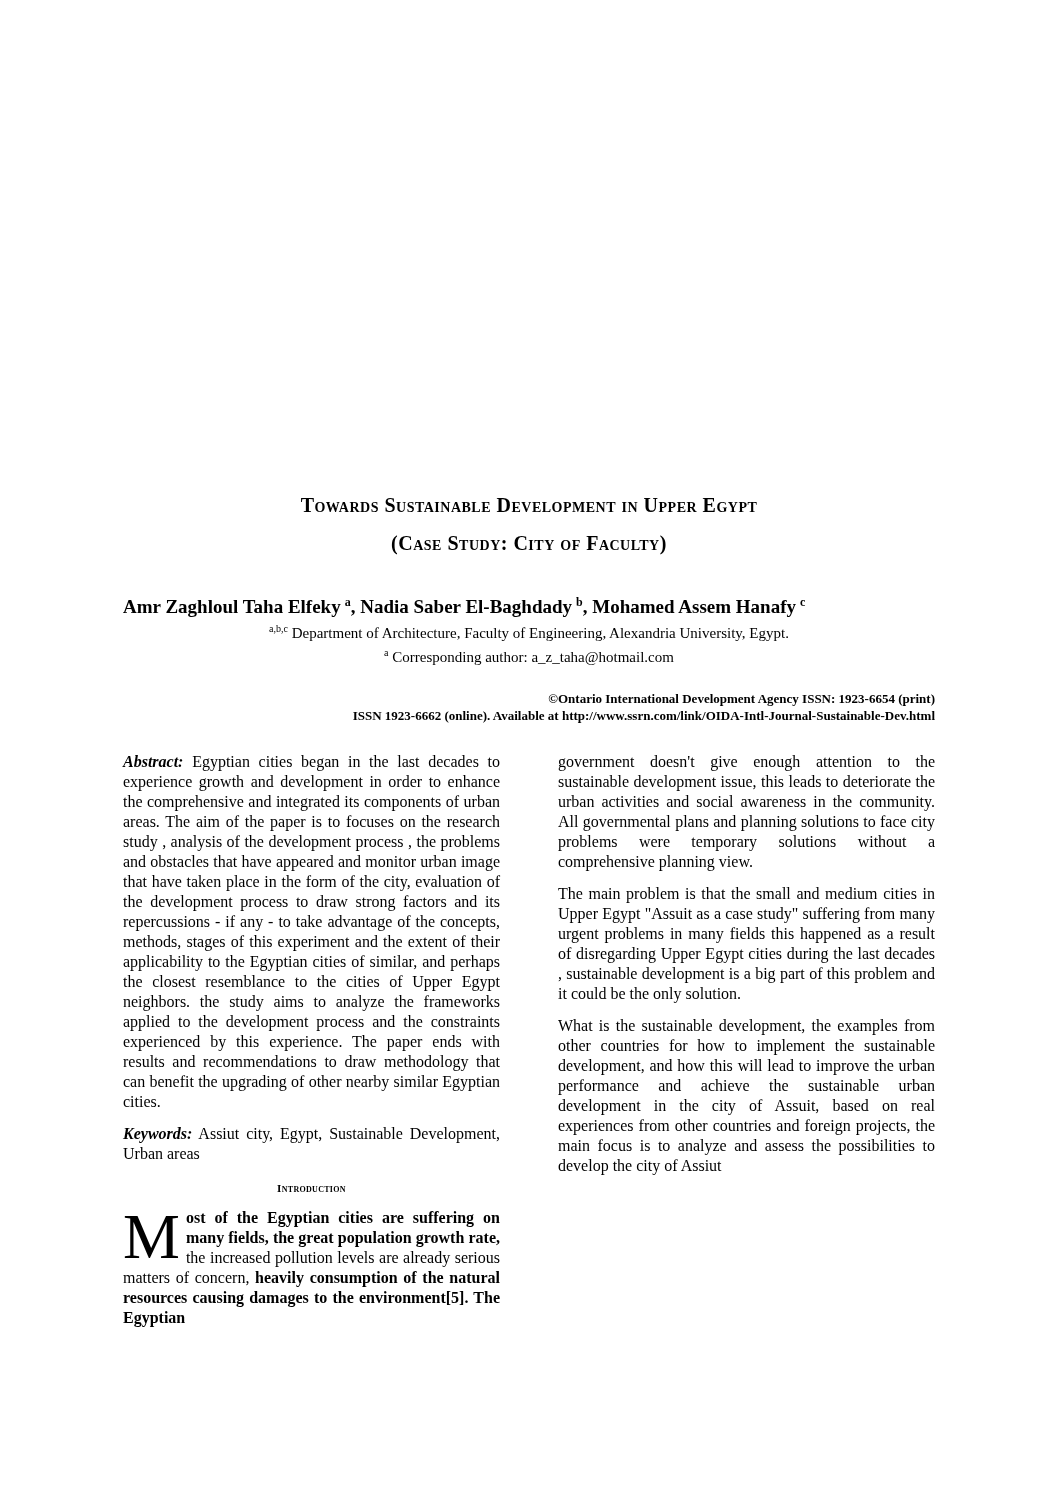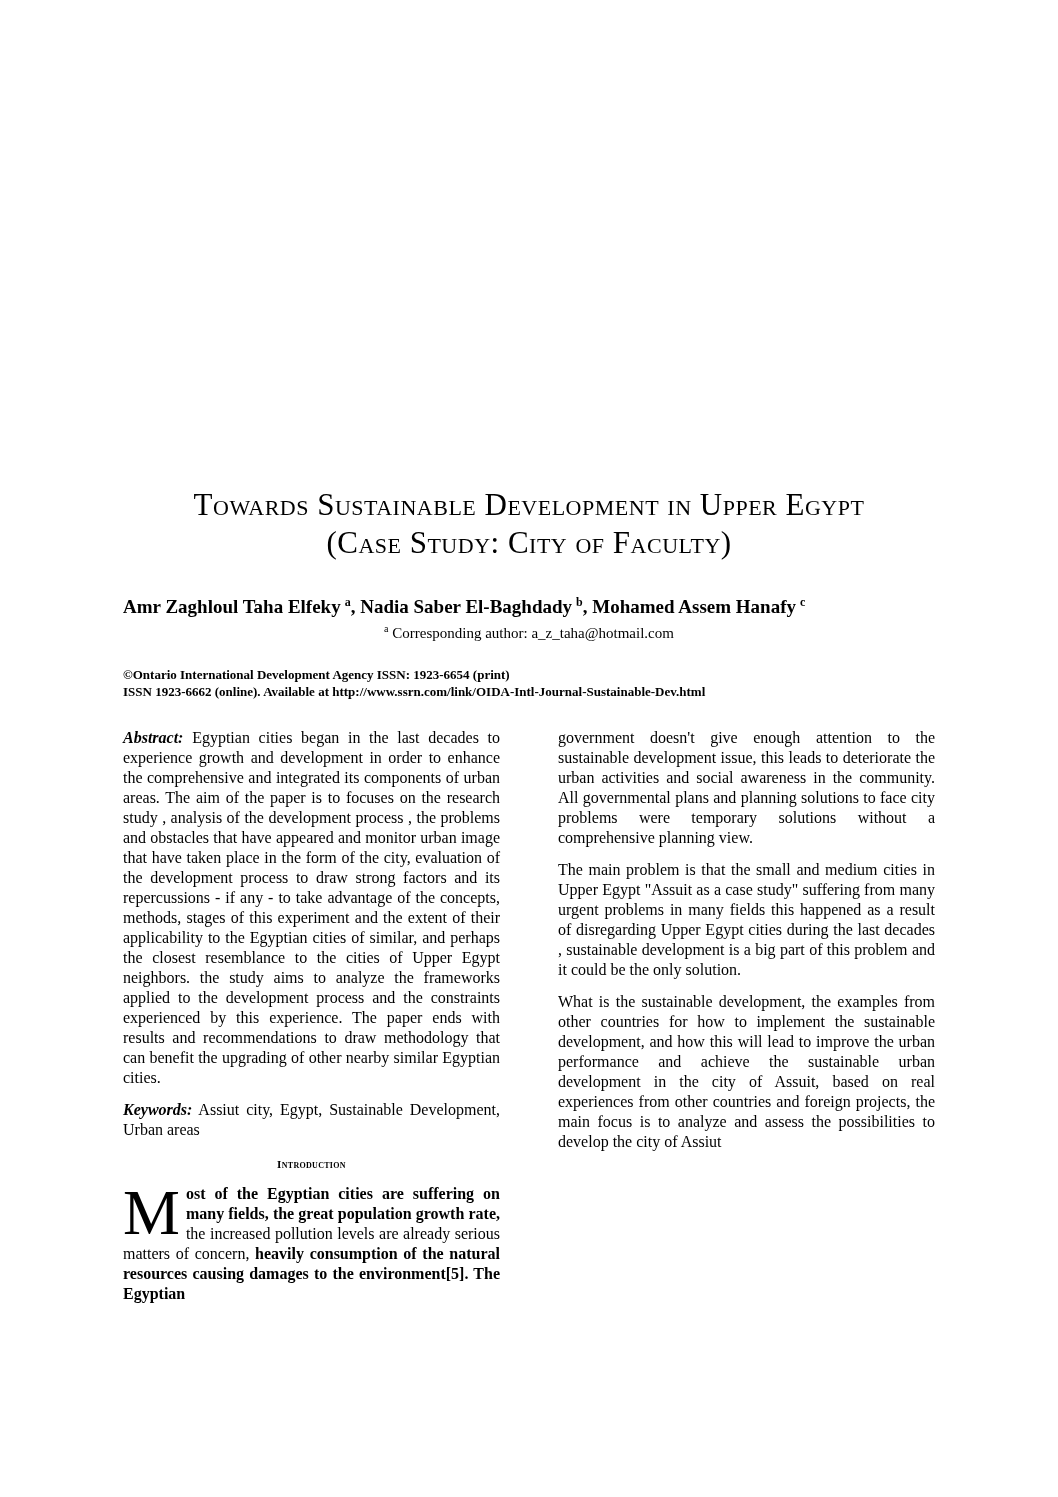--- a/index.html
+++ b/index.html
@@ -18,22 +18,22 @@
   }
   .content {
     position: absolute;
     top: 486px;
     left: 123px;
     width: 812px;
   }
   .title {
     margin: 0;
     text-align: center;
-    font-size: 31px;
-    font-weight: normal;
+    font-size: 20px;
+    font-weight: bold;
     font-variant: small-caps;
     line-height: 38px;
     letter-spacing: 0.5px;
   }
   .title .tline { display: block; }
   .authors {
     margin-top: 28px;
     text-align: left;
     font-size: 19px;
     font-weight: bold;
@@ -44,21 +44,21 @@
     margin-left: 4px;
   }
   .affil-line, .corr-line {
     text-align: center;
     font-size: 15px;
     line-height: 19px;
   }
   .affil-line sup, .corr-line sup { font-size: 10px; }
   .publisher {
     margin-top: 23px;
-    text-align: left;
+    text-align: right;
     font-size: 13px;
     font-weight: bold;
     line-height: 17px;
   }
   .columns {
     margin-top: 22px;
     display: flex;
     gap: 58px;
   }
   .col {
@@ -94,20 +94,21 @@
 <div class="page">
   <div class="content">
 
     <h1 class="title">
       <span class="tline">Towards Sustainable Development in Upper Egypt</span>
       <span class="tline">(Case Study: City of Faculty)</span>
     </h1>
 
     <div class="authors"><span>Amr Zaghloul Taha Elfeky</span><sup>a</sup><span>, </span><span>Nadia Saber El-Baghdady</span><sup>b</sup><span>, </span><span>Mohamed Assem Hanafy</span><sup>c</sup></div>
 
+    <div class="affil-line"><sup>a,b,c</sup><span> Department of Architecture, Faculty of Engineering, Alexandria University, Egypt.</span></div>
 
     <div class="corr-line"><sup>a</sup><span> Corresponding author: a_z_taha@hotmail.com</span></div>
 
     <div class="publisher">
       <div>©Ontario International Development Agency ISSN: 1923-6654 (print)</div>
       <div>ISSN 1923-6662 (online). Available at http://www.ssrn.com/link/OIDA-Intl-Journal-Sustainable-Dev.html</div>
     </div>
 
     <div class="columns">
 

